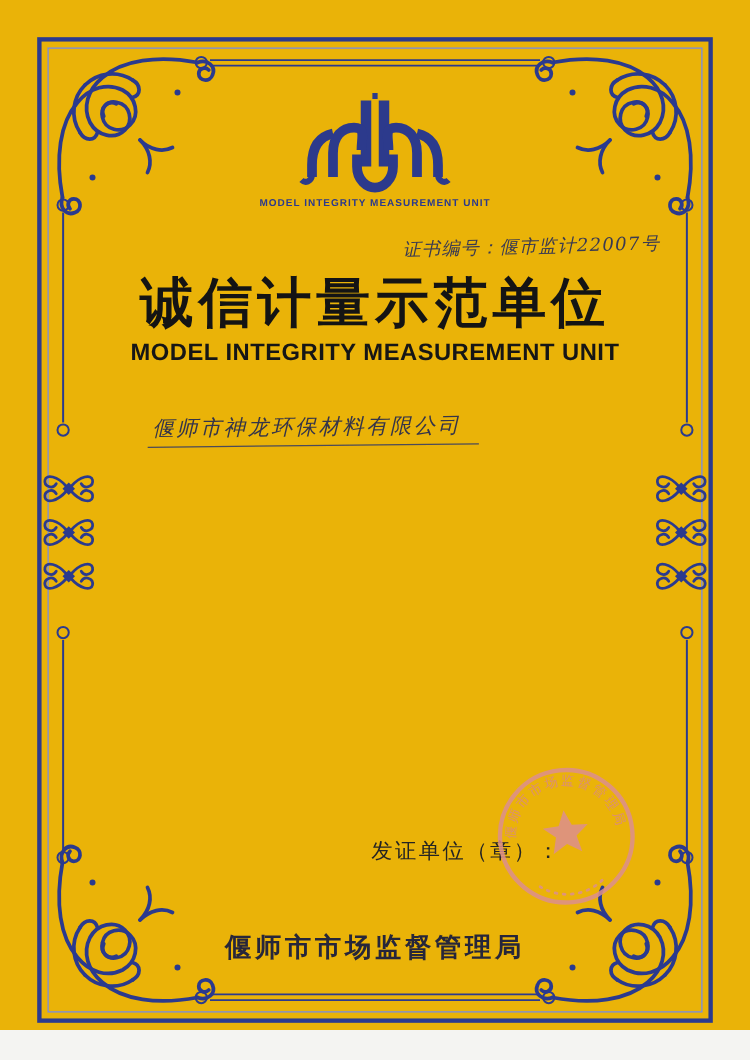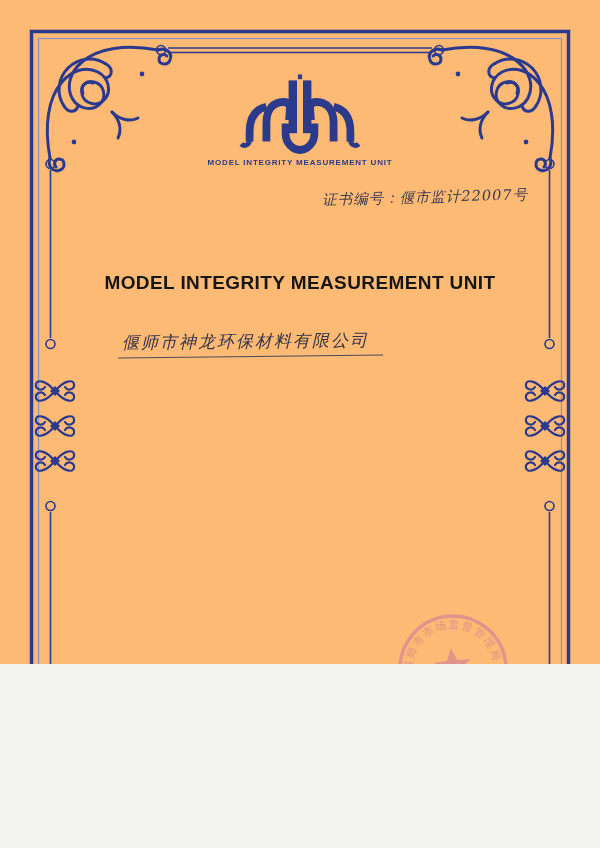--- a/index.html
+++ b/index.html
@@ -3,22 +3,22 @@
 <meta charset="utf-8">
 <style>
   html,body{margin:0;padding:0;}
   body{
     width:600px;height:848px;
     background:#f4f4f2;
     font-family:"Liberation Sans","DejaVu Sans",sans-serif;
     -webkit-font-smoothing:antialiased;
   }
   .page{
-    position:relative;width:600px;height:664px;
-    background:#fdba74;overflow:hidden;
+    position:relative;width:600px;height:824px;
+    background:#eab308;overflow:hidden;
   }
   .border-svg{position:absolute;left:0;top:0;width:600px;height:848px;pointer-events:none;}
 
   .logo-wrap{position:absolute;left:0;top:72px;width:600px;text-align:center;}
   .logo-mark{display:block;margin:0 auto;width:130px;height:84px;}
   .logo-caption{
     margin-top:2px;font-size:8px;font-weight:bold;color:#2c3a8c;
     letter-spacing:0.8px;
   }
 
@@ -170,20 +170,21 @@
         <path d="M192,114 c1,8 9,11 14,6" stroke-width="8"></path>
       </g>
     </svg>
     <div class="logo-caption">MODEL INTEGRITY MEASUREMENT UNIT</div>
   </div>
 
   <div class="cert-line">
     <span>证书编号：</span><span>偃市监计22007号</span>
   </div>
 
+  <div class="title-cn">诚信计量示范单位</div>
   <div class="title-en">MODEL INTEGRITY MEASUREMENT UNIT</div>
 
   <div class="company">偃师市神龙环保材料有限公司</div>
 
 
   <div class="issuer">发证单位（章）：</div>
 
   <svg class="seal" viewBox="0 0 130 130">
     <circle cx="65" cy="65" r="53" fill="none" stroke="#dd8f8f" stroke-width="3.5"></circle>
     <path d="M65,44 l5.3,12.4 12.8,0.6 -9.8,8.2 3.2,13 -11.5,-6.9 -11.5,6.9 3.2,-13 -9.8,-8.2 12.8,-0.6 z" fill="#dd8f8f"></path>

